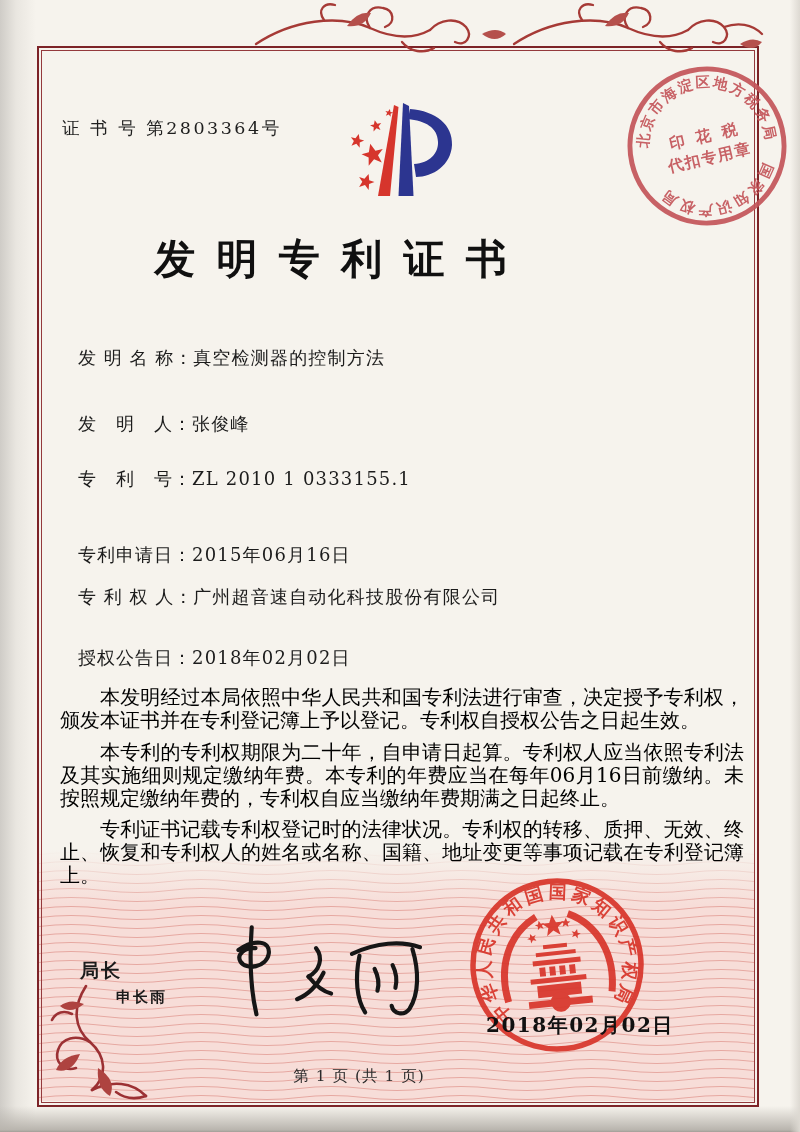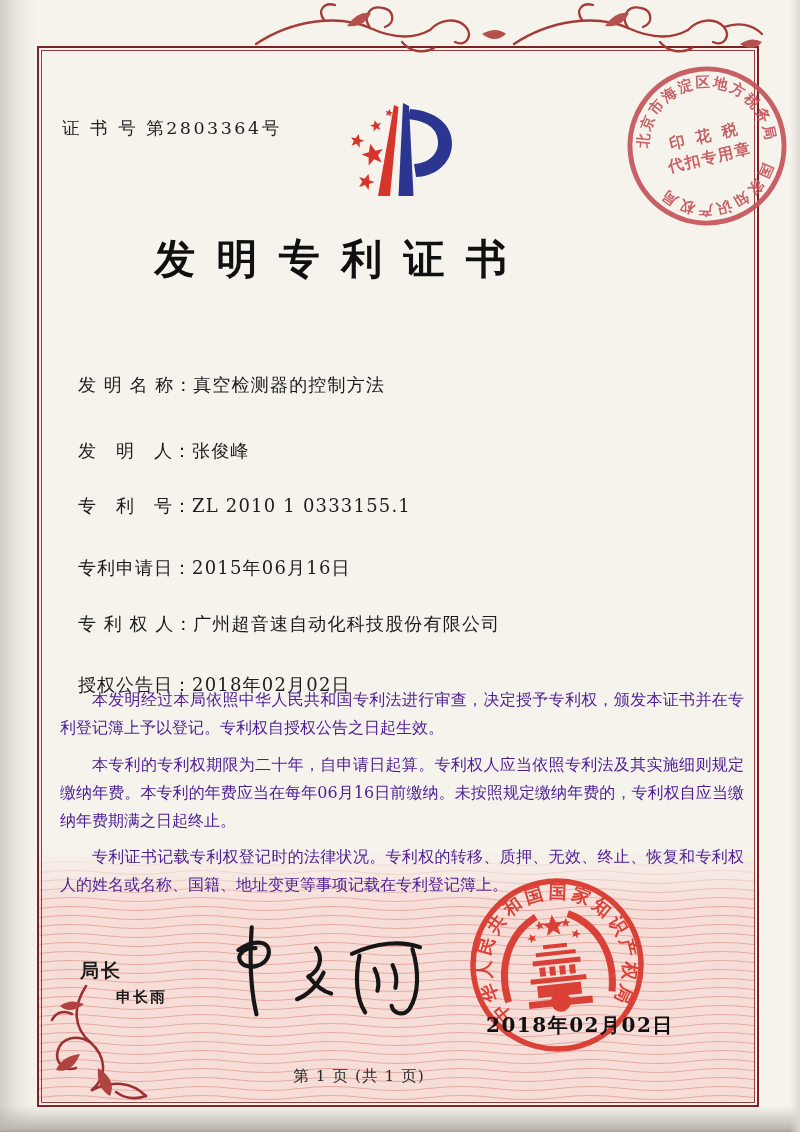--- a/index.html
+++ b/index.html
@@ -28,27 +28,27 @@
   .cert-no{position:absolute;left:62px;top:116px;font-size:17.5px;letter-spacing:2.5px;
     color:#1e1e1e;z-index:3;}
 
   .logo{position:absolute;left:332px;top:96px;width:148px;height:122px;z-index:3;}
 
   .tax-stamp{position:absolute;left:620px;top:58px;width:174px;height:176px;z-index:4;opacity:.92;}
 
   .title{position:absolute;left:38px;top:232px;width:585px;text-align:center;
     font-size:41px;font-weight:bold;letter-spacing:.52em;text-indent:.52em;color:#101010;z-index:3;}
 
-  .field{position:absolute;left:78px;font-size:18px;color:#1c1c1c;z-index:3;white-space:nowrap;margin-top:27px;}
-  .f0{top:346px;} .f1{top:412px;} .f2{top:467px;} .f3{top:529px;text-align:center;} .f4{top:585px;} .f5{top:646px;}
+  .field{position:absolute;left:78px;font-size:18px;color:#1c1c1c;z-index:3;white-space:nowrap;}
+  .f0{top:346px;} .f1{top:412px;} .f2{top:467px;} .f3{top:543px;text-align:center;} .f4{top:585px;} .f5{top:646px;}
   .field .lab{letter-spacing:1px;}
   .field .val{letter-spacing:1.2px;}
 
   .paras{position:absolute;left:60px;top:686px;width:684px;z-index:3;
-    font-size:16px;line-height:28px;text-align:justify;color:#4c1d95;}
+    font-size:20px;line-height:23px;text-align:justify;color:#000000;}
   .paras p{margin:0 0 8.5px 0;text-indent:2em;}
 
   .director-title{position:absolute;left:80px;top:958px;font-size:19px;font-weight:bold;
     font-family:"DejaVu Sans", sans-serif;color:#1b1b1b;z-index:4;letter-spacing:2px;}
   .director-name{position:absolute;left:80px;top:988px;font-size:15px;font-weight:bold;
     font-family:Liberation Sans, sans-serif;color:#1b1b1b;z-index:4;letter-spacing:2px;padding-left:36px;}
 
   .signature{position:absolute;left:202px;top:916px;width:228px;height:104px;z-index:4;}
 
   .seal{position:absolute;left:464px;top:872px;width:186px;height:186px;z-index:4;opacity:.93;}

